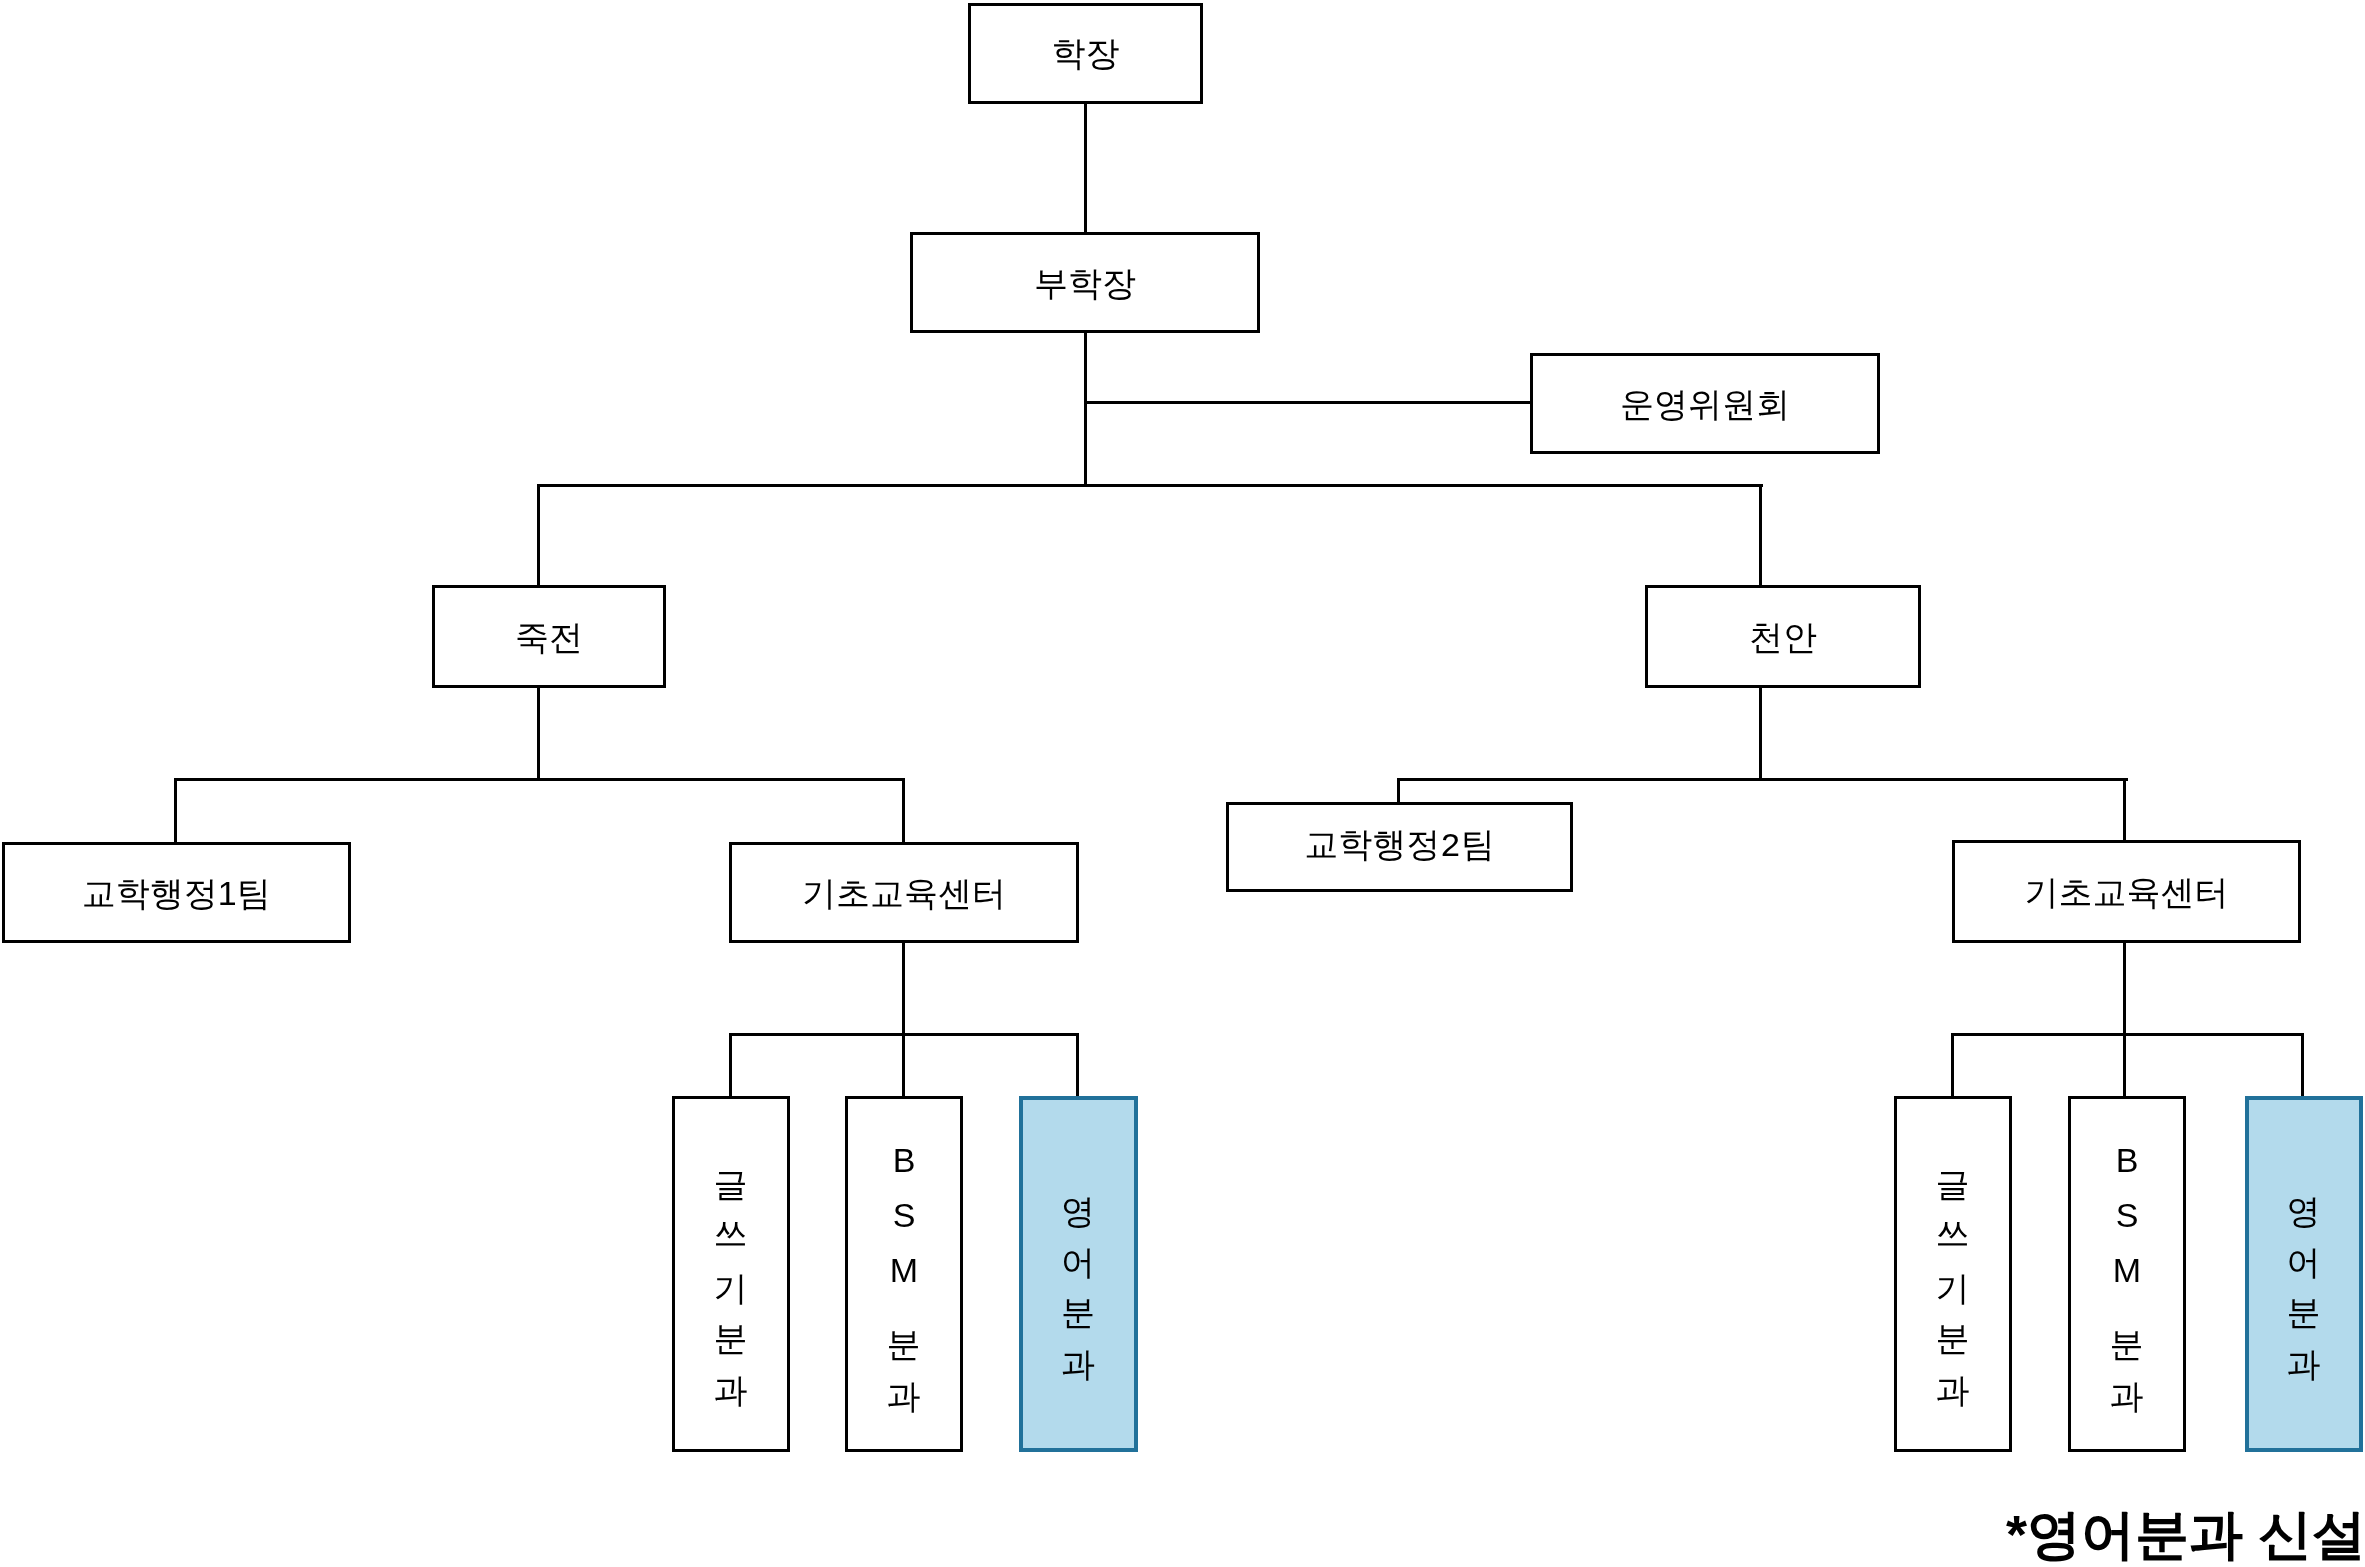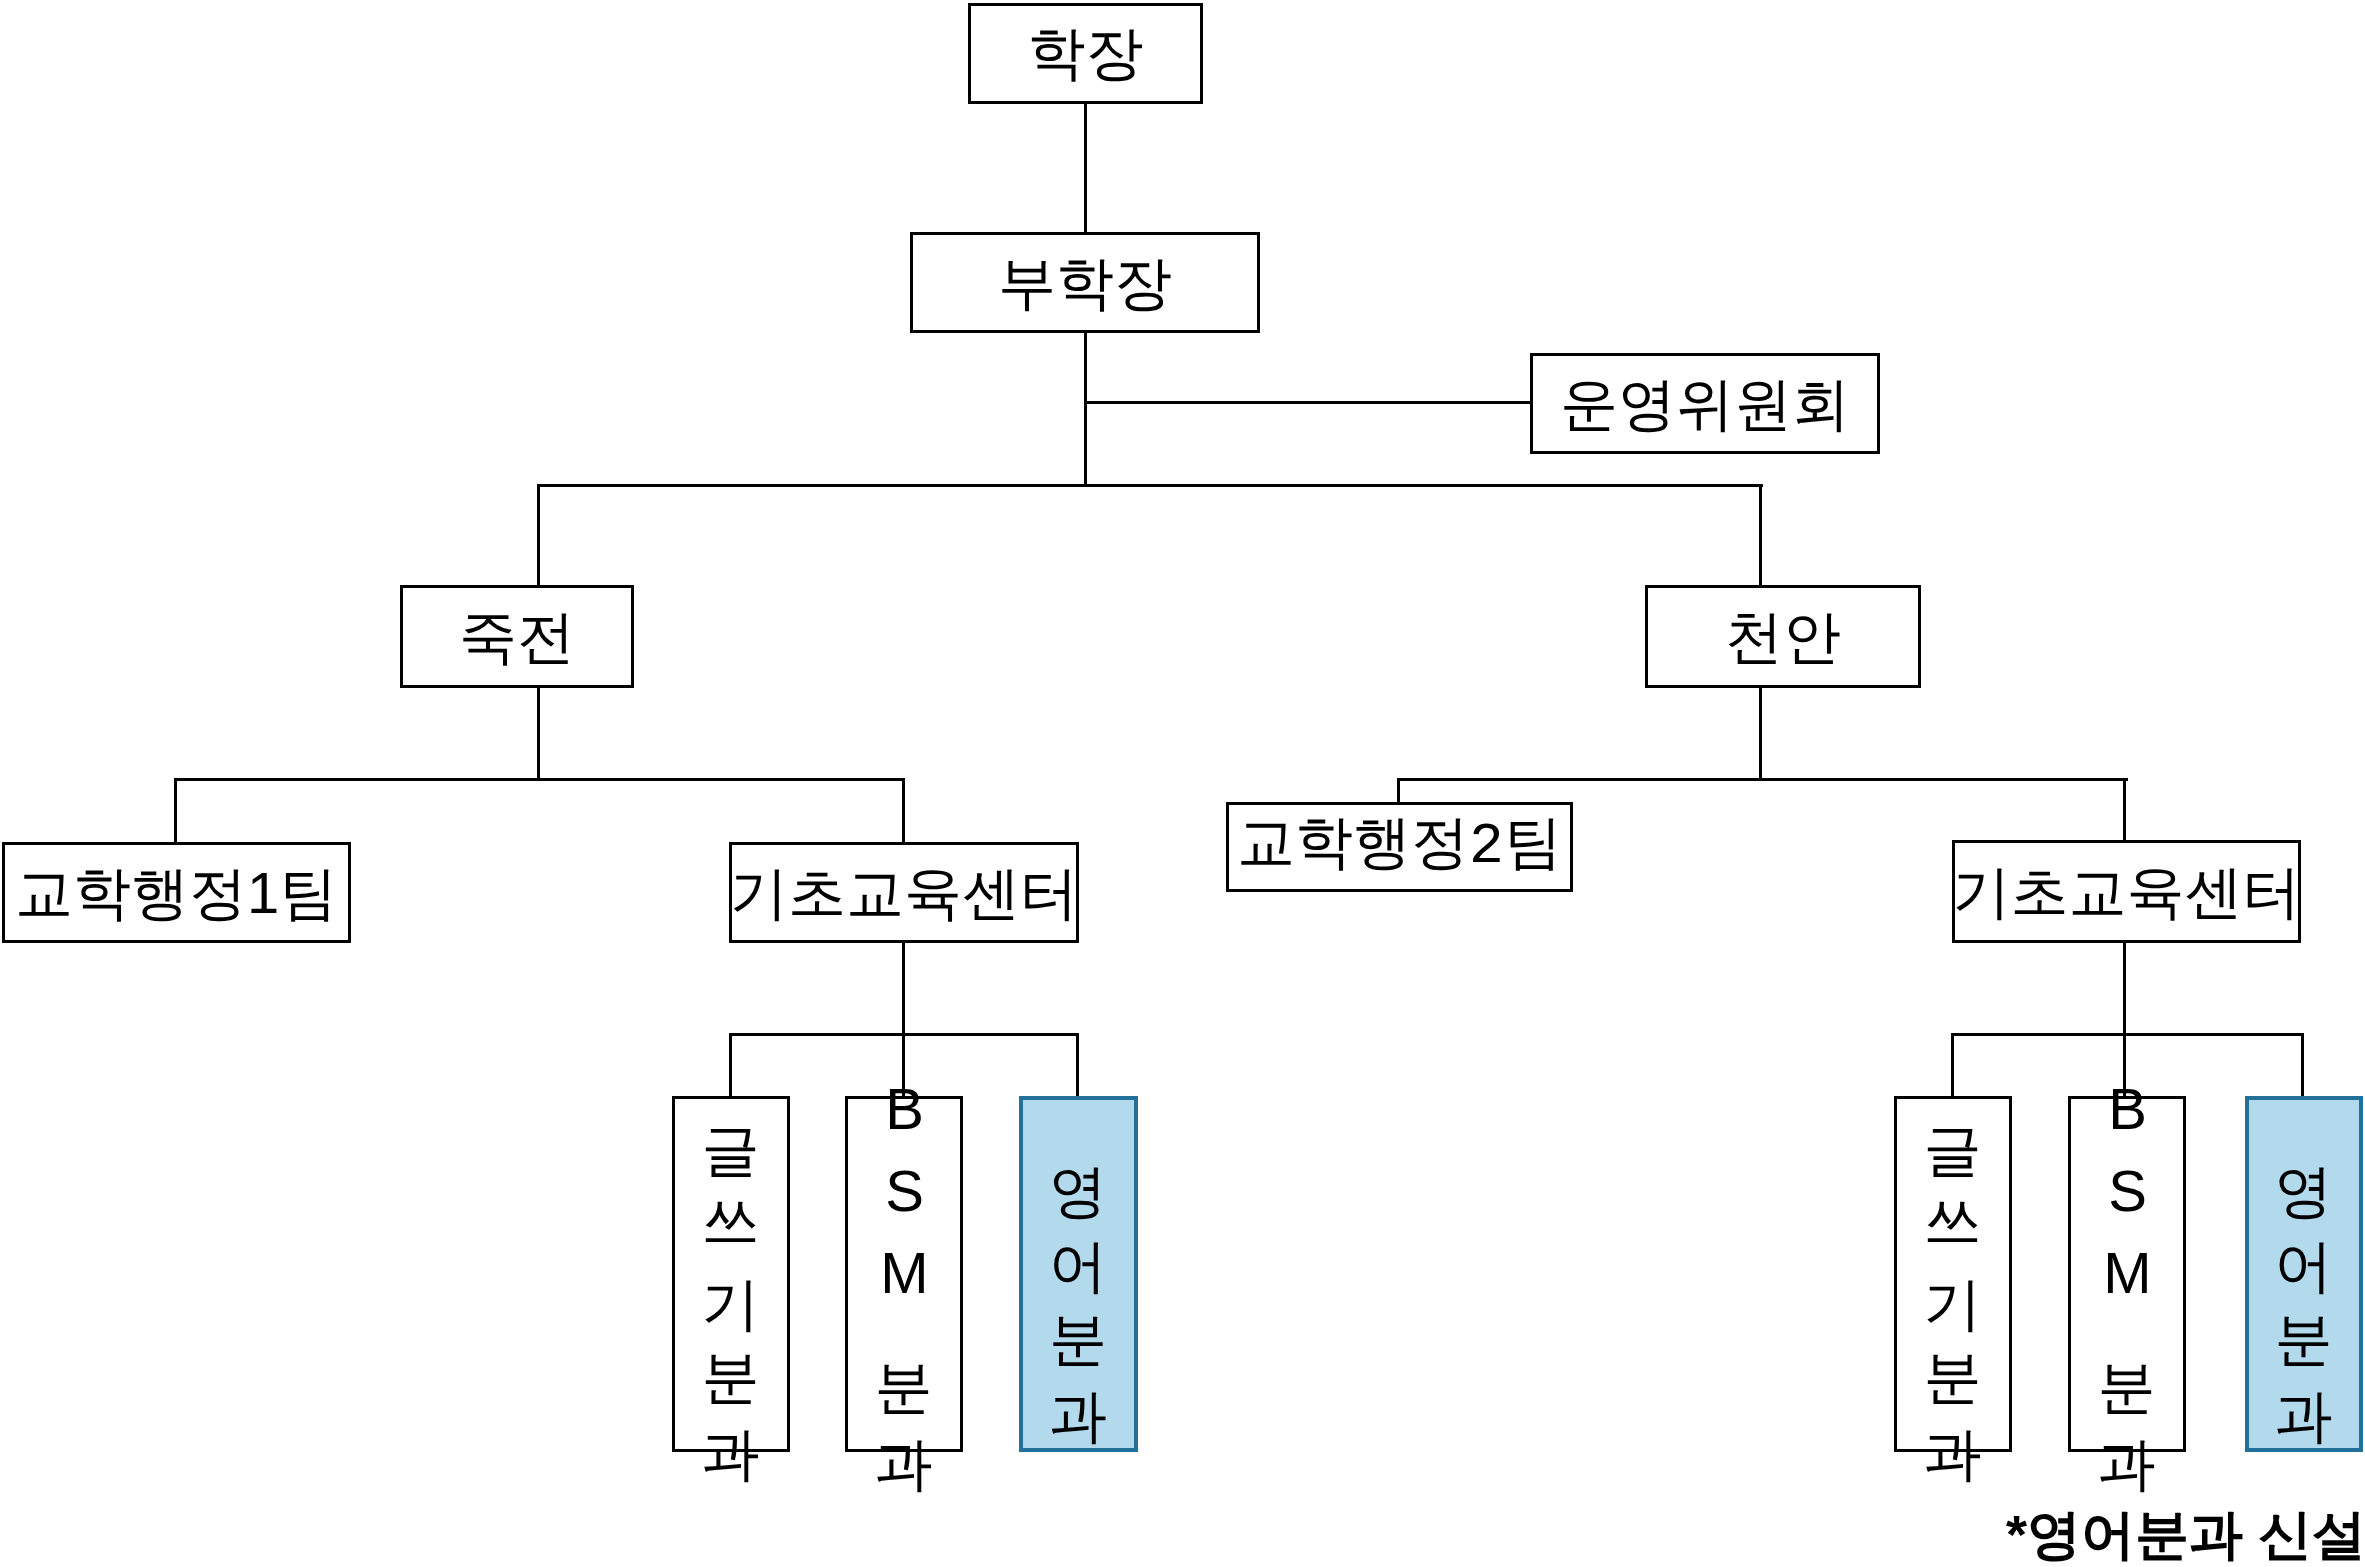--- a/index.html
+++ b/index.html
@@ -20,21 +20,21 @@
     background: var(--line, #000000);
   }
   .node {
     position: absolute;
     box-sizing: border-box;
     border: 3.4px solid var(--box-border, #000000);
     background: #FFFFFF;
     display: flex;
     align-items: center;
     justify-content: center;
-    font-size: 58px;
+    font-size: 34px;
     line-height: 1;
     white-space: nowrap;
     color: var(--text, #000000);
   }
   .vnode .vtext {
     writing-mode: vertical-rl;
     text-orientation: upright;
     letter-spacing: 17px;
     white-space: nowrap;
   }
@@ -90,21 +90,21 @@
   </div>
 
   <div class="node" style="left:1530px; top:353px; width:350px; height:101px;">
     <span>운영위원회</span>
   </div>
 
   <div class="node" style="left:910px; top:232px; width:350px; height:101px;">
     <span>부학장</span>
   </div>
 
-  <div class="node" style="left:400px; top:585px; width:234px; height:103px;">
+  <div class="node" style="left:432px; top:585px; width:234px; height:103px;">
     <span>죽전</span>
   </div>
 
   <div class="node" style="left:1645px; top:585px; width:276px; height:103px;">
     <span>천안</span>
   </div>
 
   <div class="node" style="left:1.7px; top:842px; width:349px; height:101px;text-align:center;">
     <span>교학행정1팀</span>
   </div>

